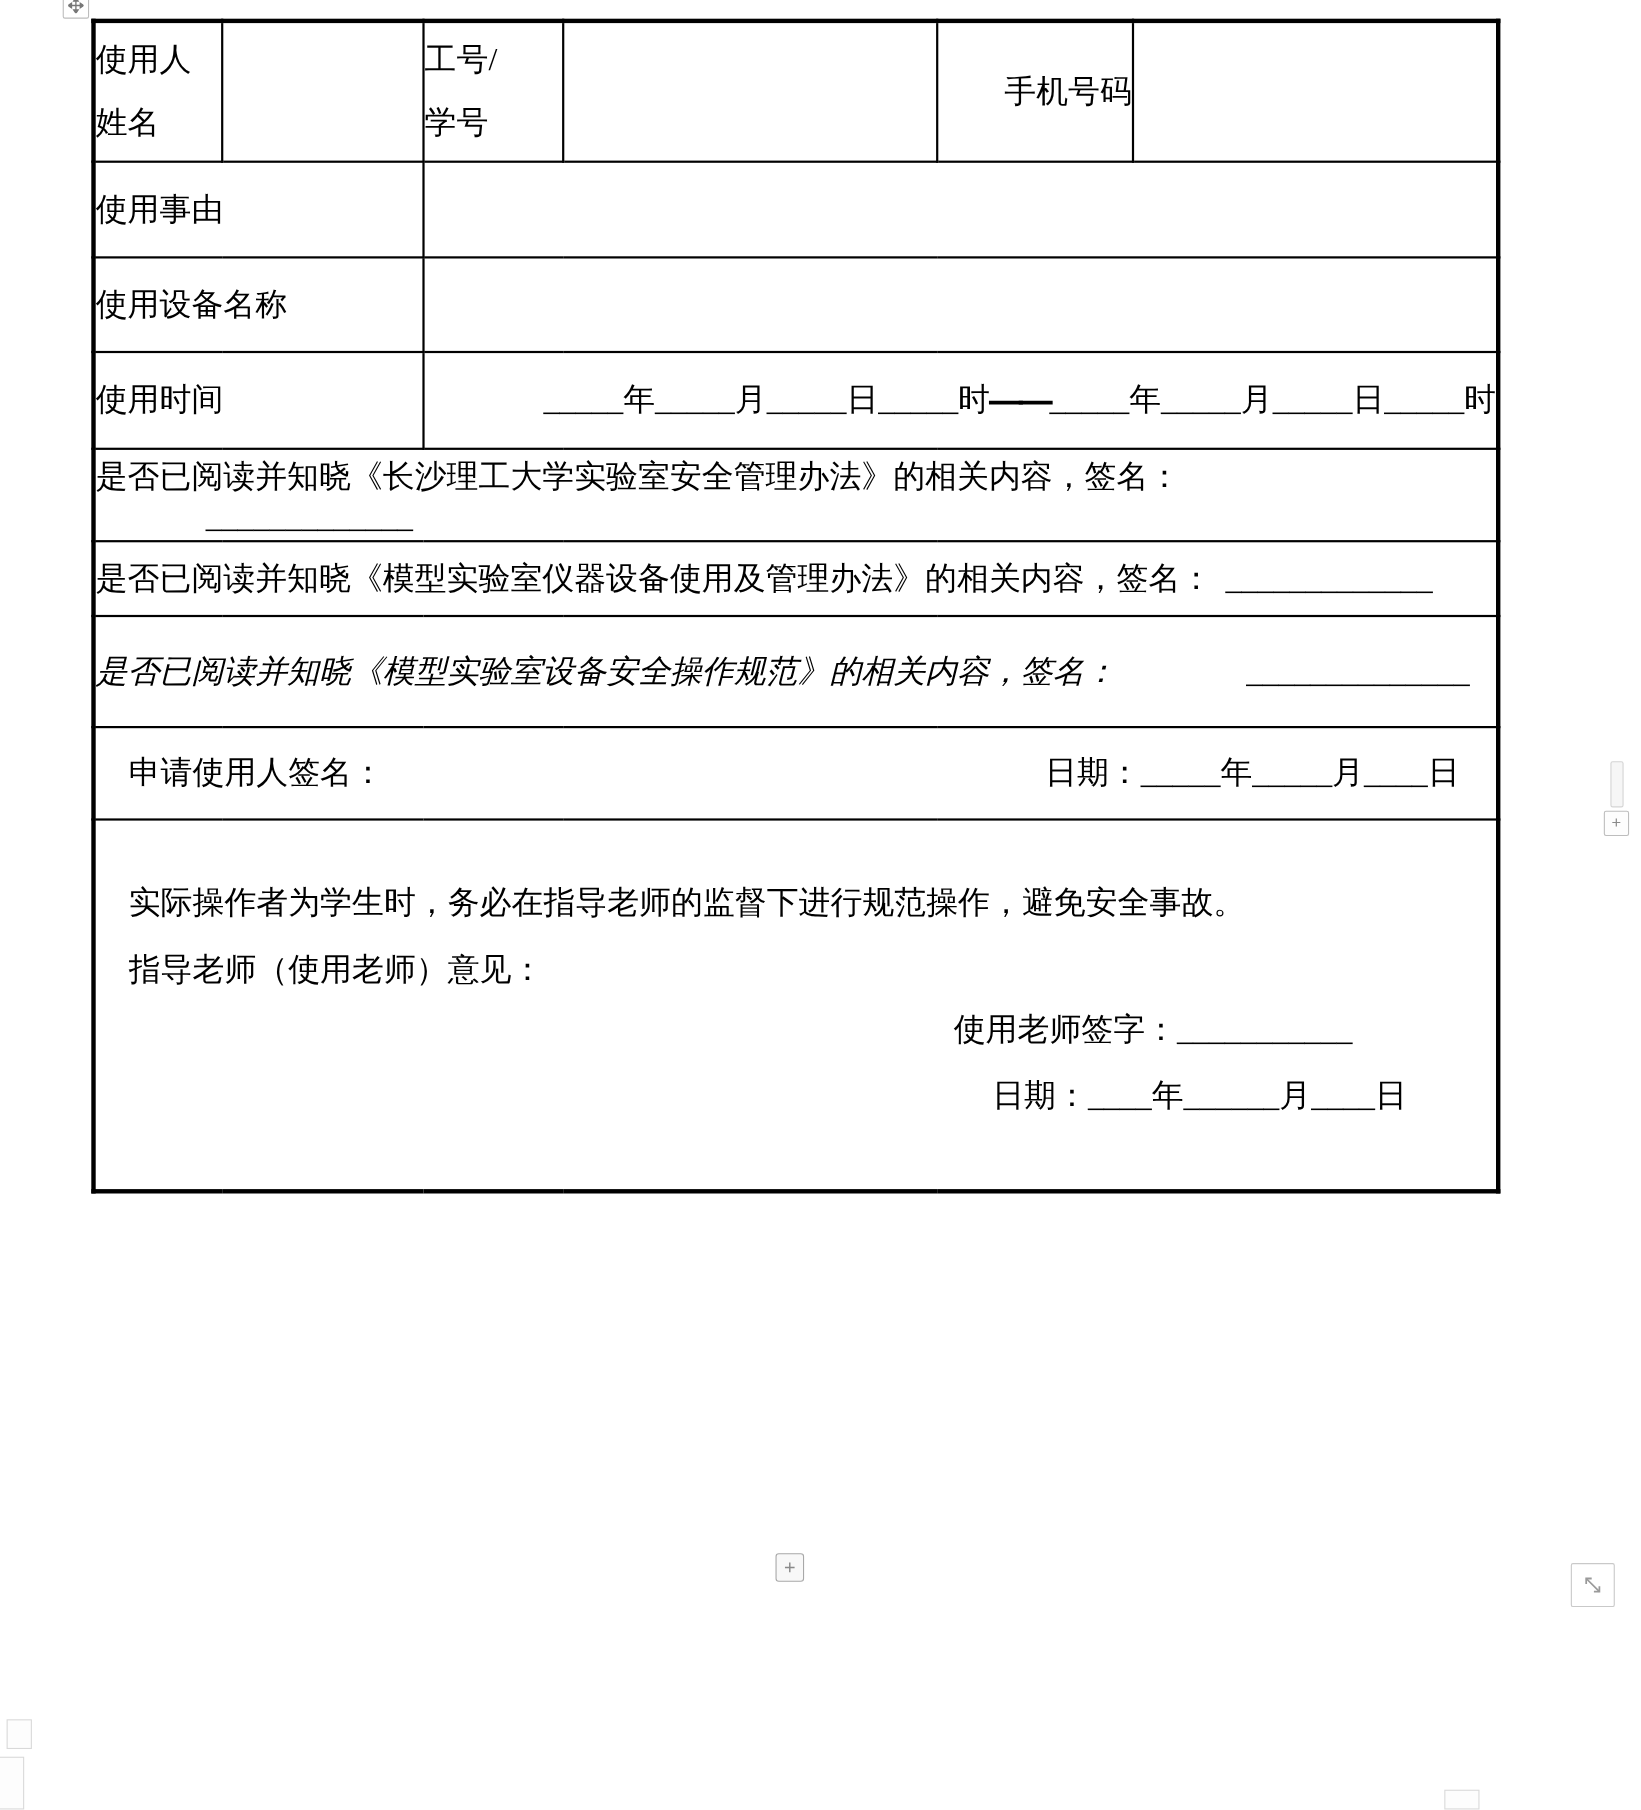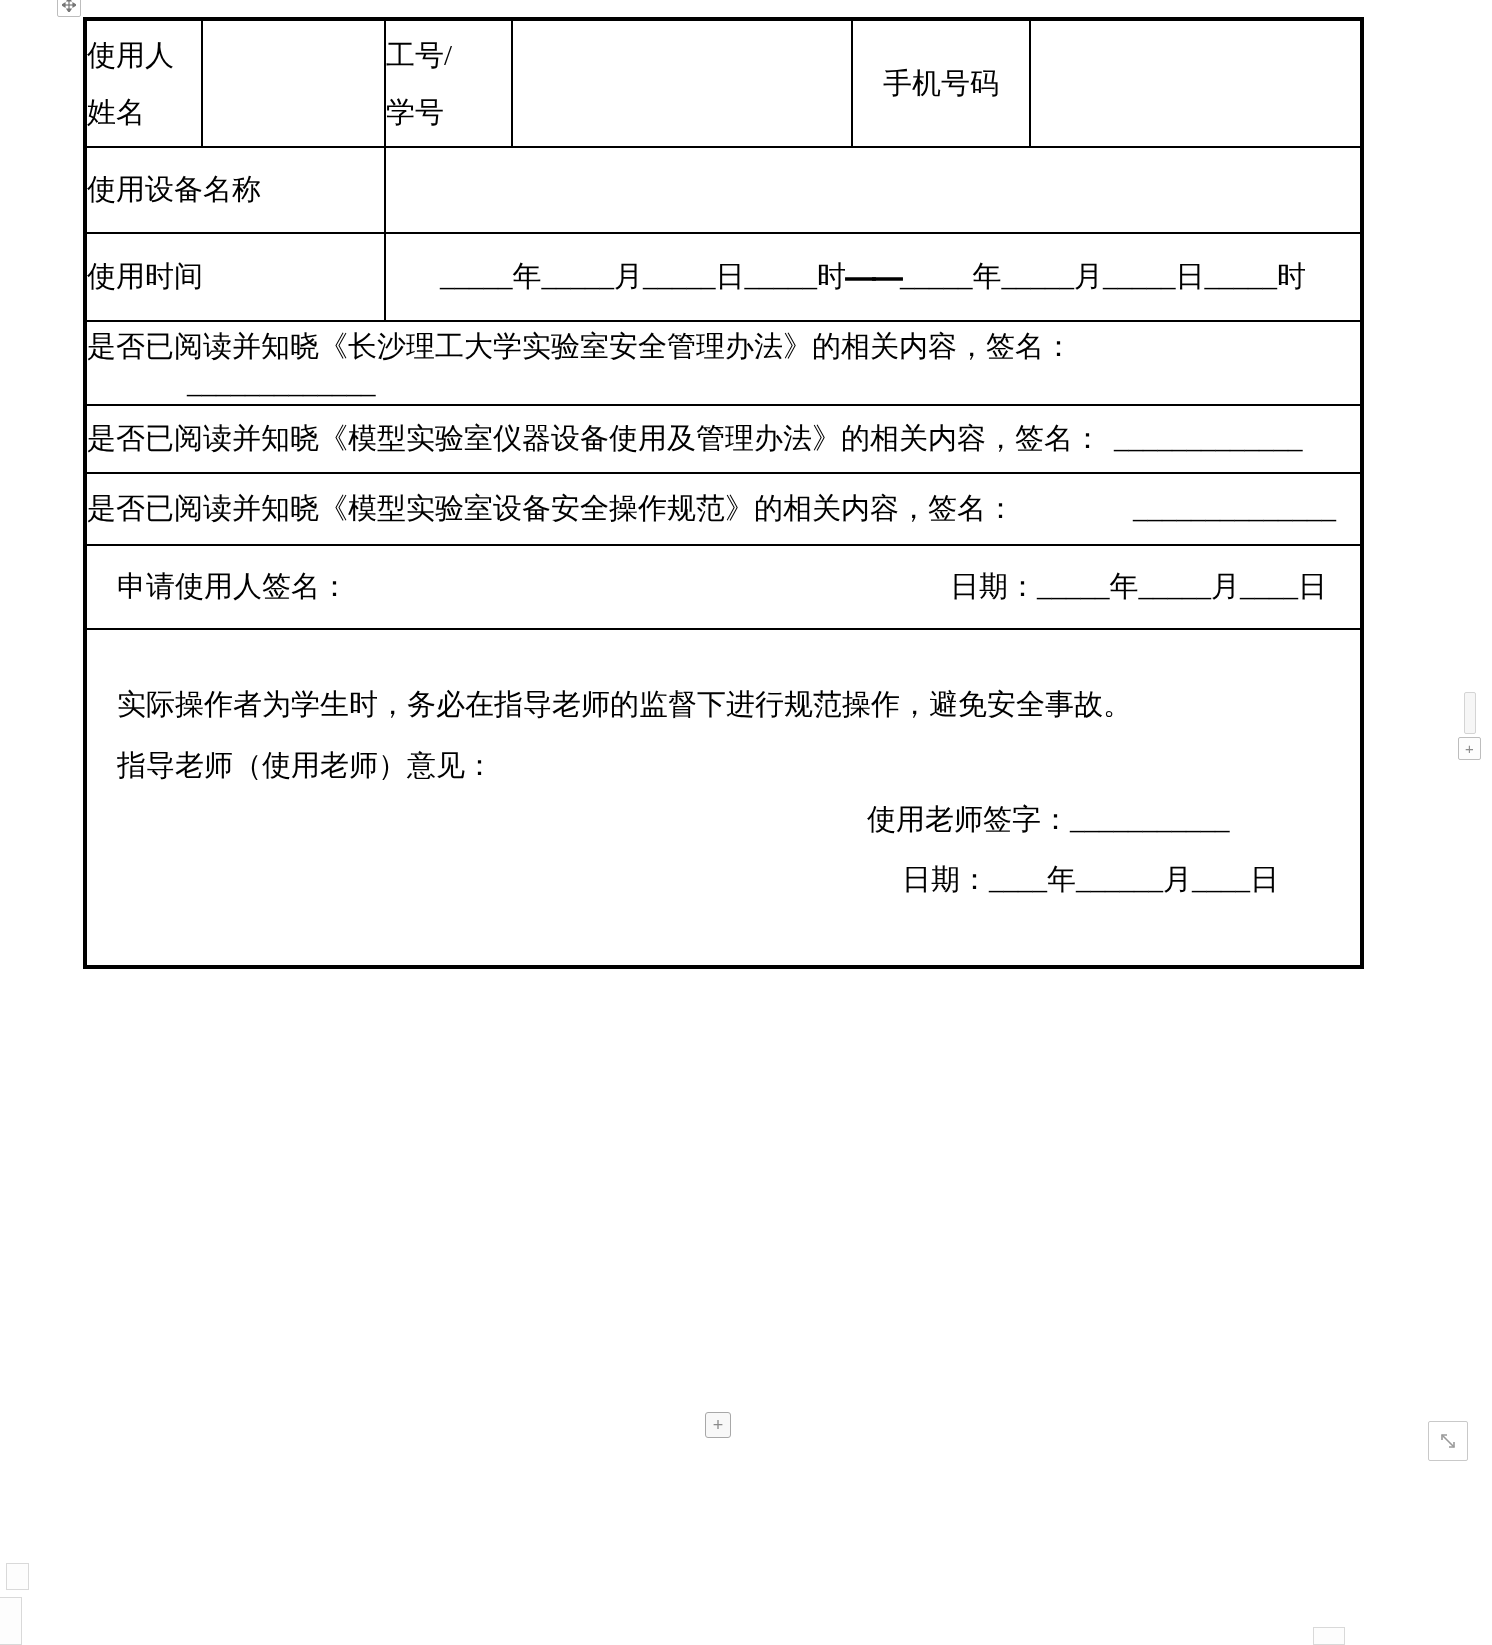--- a/index.html
+++ b/index.html
@@ -9,27 +9,27 @@
     font-family:"Liberation Serif","DejaVu Serif",serif;
   }
   
   table.form{
     position:absolute;left:83px;top:17px;width:1277px;
     border-collapse:collapse;table-layout:fixed;
     border:4px solid #000;font-size:29px;color:#000;
   }
   table.form td{border:2px solid #000;padding:0;vertical-align:middle;overflow:hidden;}
   tr.r1{height:128px;} tr.r2{height:87px;} tr.r3{height:86px;} tr.r4{height:88px;}
-  tr.r5{height:84px;} tr.r6{height:68px;} tr.r7{height:72px;} tr.r8{height:84px;}
+  tr.r5{height:84px;} tr.r6{height:68px;} tr.r7{height:101px;font-style:italic;} tr.r8{height:84px;}
   tr.r9{height:338px;} tr.r10{height:340px;}
   .pre{white-space:pre-line;line-height:1.95;}
   .pl8{padding-left:8px;}
   .pl14{padding-left:14px;}
   .pl30{padding-left:30px;}
-  .center{text-align:center;}
+  .center{text-align:right;}
   td.rel{position:relative;}
   .abs{position:absolute;white-space:nowrap;}
   .flexrow{display:flex;align-items:flex-end;justify-content:space-between;
            padding-left:30px;padding-right:33px;}
   .blank{letter-spacing:0;}
   .gap-lg{margin-left:100px;}
   .gap-sm{margin-left:12px;}
   .gap-xl{margin-left:118px;}
   .dash{font-weight:bold;-webkit-text-stroke:1.5px #000;letter-spacing:-2px;}
   
@@ -85,20 +85,24 @@
   <tbody>
     <tr class="r1">
       <td class="pre pl8">使用人
 姓名</td>
       <td></td>
       <td class="pre pl14">工号/
 学号</td>
       <td></td>
       <td class="center">手机号码</td>
       <td></td>
+    </tr>
+    <tr class="r2">
+      <td colspan="2" class="pl30">使用事由</td>
+      <td colspan="4"></td>
     </tr>
     <tr class="r3">
       <td colspan="2" class="pl30">使用设备名称</td>
       <td colspan="4"></td>
     </tr>
     <tr class="r4">
       <td colspan="2" class="pl30">使用时间</td>
       <td colspan="4" class="center">
         <span>_____年_____月_____日_____时</span><span class="dash">——</span><span>_____年_____月_____日_____时</span>
       </td>

